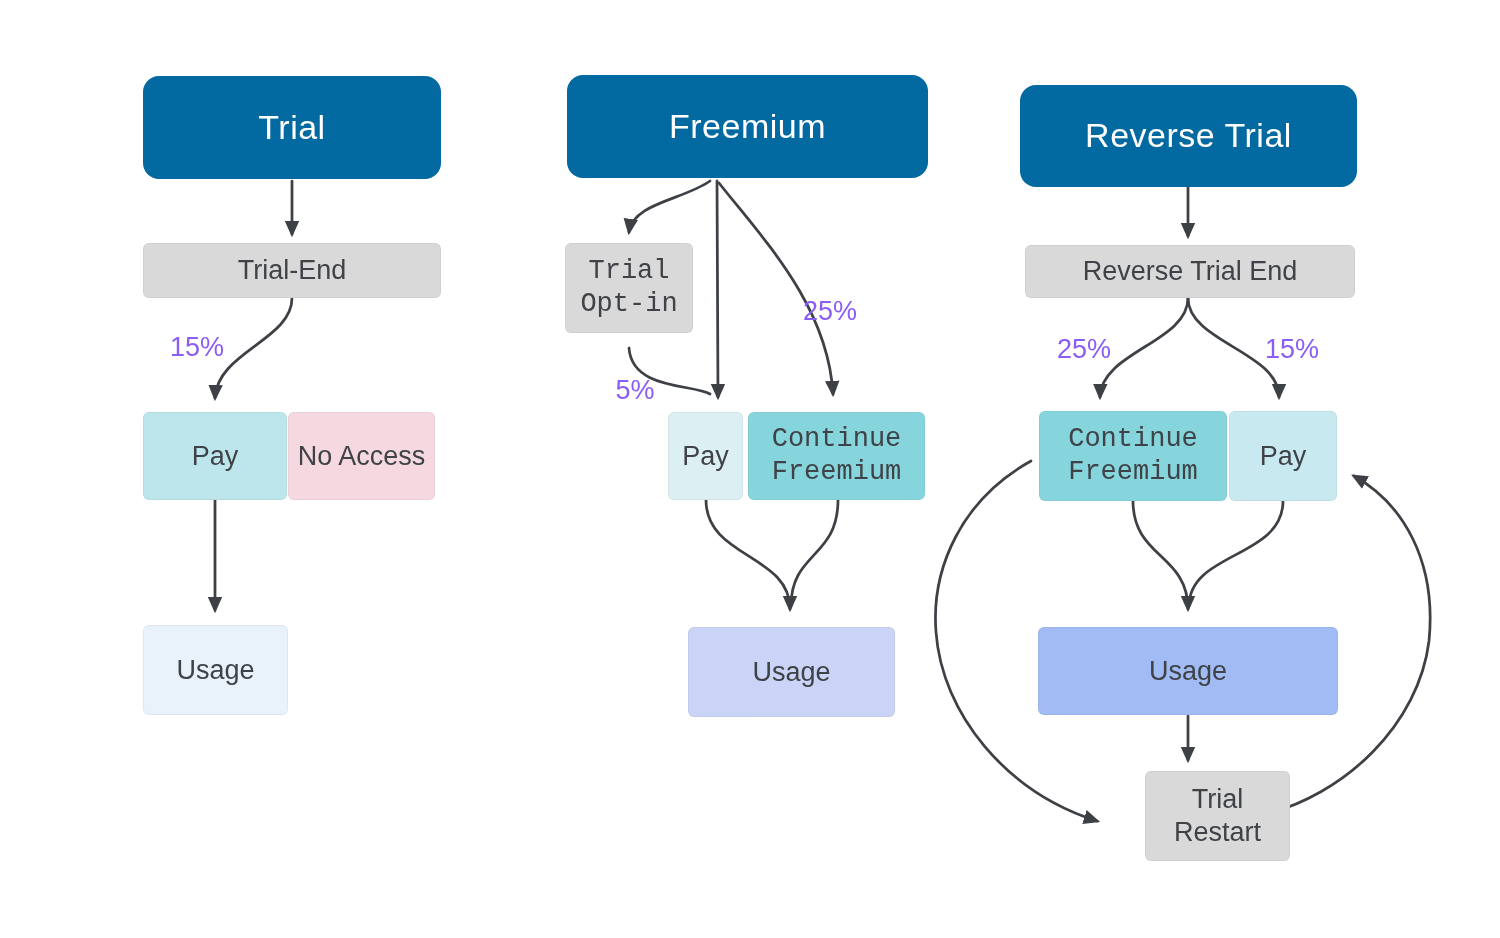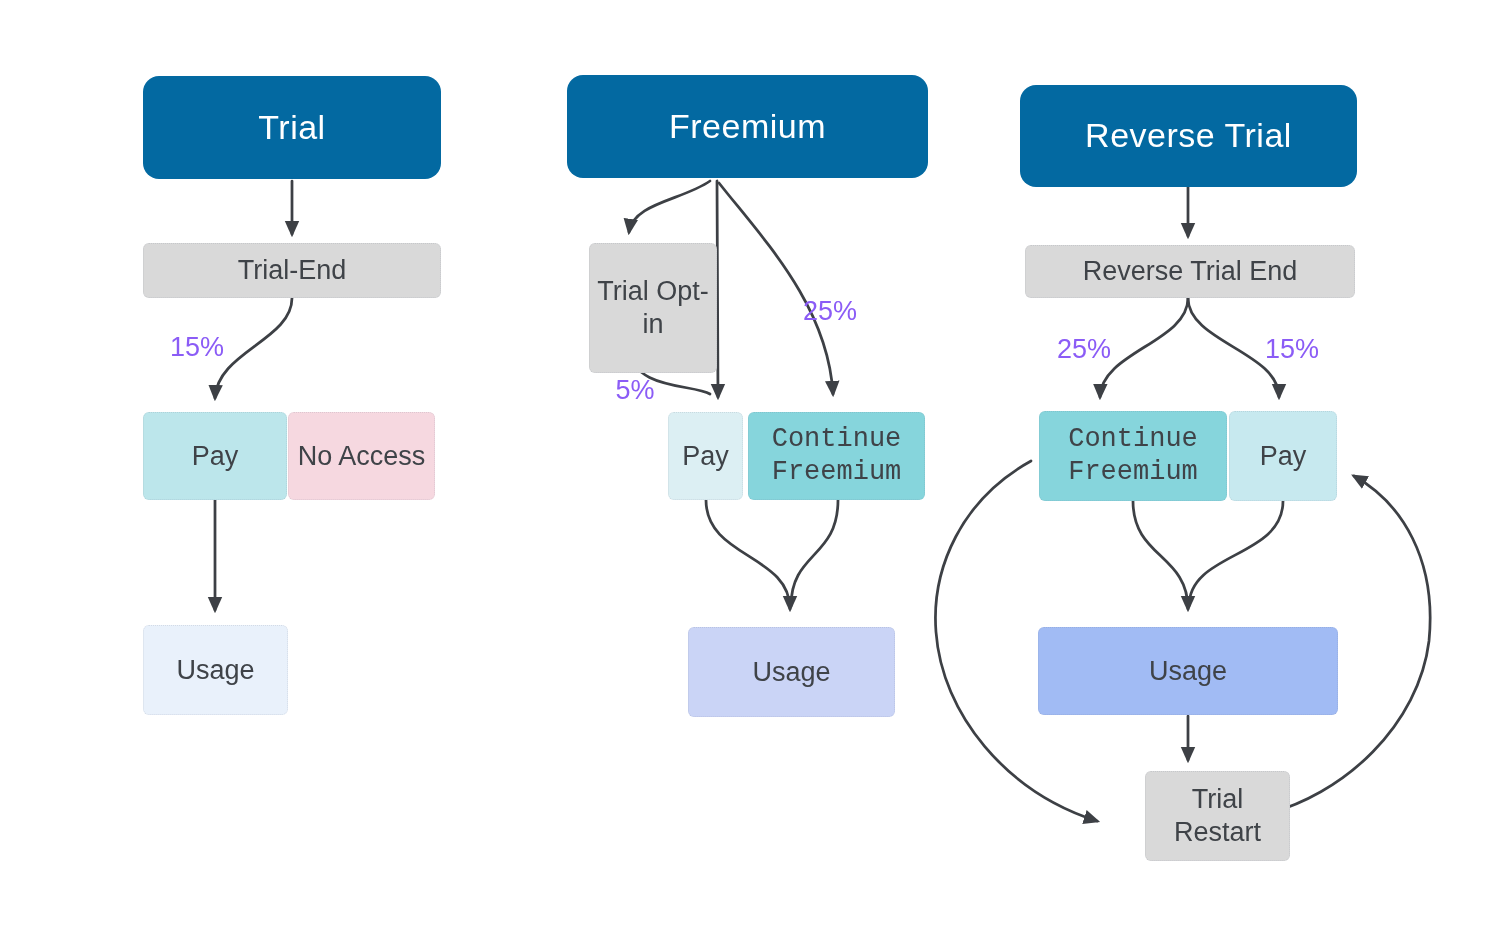--- a/index.html
+++ b/index.html
@@ -68,21 +68,21 @@
   </svg>
 
   <div class="node header" style="left:143px; top:76px; width:298px; height:103px;">Trial</div>
   <div class="node gray" style="left:143px; top:243px; width:298px; height:55px;">Trial-End</div>
   <div class="pct" style="left:197px; top:347px;">15%</div>
   <div class="node cyan" style="left:143px; top:412px; width:144px; height:88px;">Pay</div>
   <div class="node pink" style="left:288px; top:412px; width:147px; height:88px;">No Access</div>
   <div class="node bluepale" style="left:143px; top:625px; width:145px; height:90px;">Usage</div>
 
   <div class="node header" style="left:567px; top:75px; width:361px; height:103px;">Freemium</div>
-  <div class="node gray" style="left:589px; top:243px; width:128px; height:130px;">Trial Opt-in</div>
+  <div class="node gray" style="left:565px; top:243px; width:128px; height:90px;font-family:Liberation Mono, monospace;">Trial Opt-in</div>
   <div class="pct" style="left:830px; top:311px;">25%</div>
   <div class="pct" style="left:635px; top:390px;">5%</div>
   <div class="node cyanlt" style="left:668px; top:412px; width:75px; height:88px;">Pay</div>
   <div class="node teal" style="left:748px; top:412px; width:177px; height:88px;">Continue Freemium</div>
   <div class="node perilt" style="left:688px; top:627px; width:207px; height:90px;">Usage</div>
 
   <div class="node header" style="left:1020px; top:85px; width:337px; height:102px;">Reverse Trial</div>
   <div class="node gray" style="left:1025px; top:245px; width:330px; height:53px;">Reverse Trial End</div>
   <div class="pct" style="left:1084px; top:349px;">25%</div>
   <div class="pct" style="left:1292px; top:349px;">15%</div>

